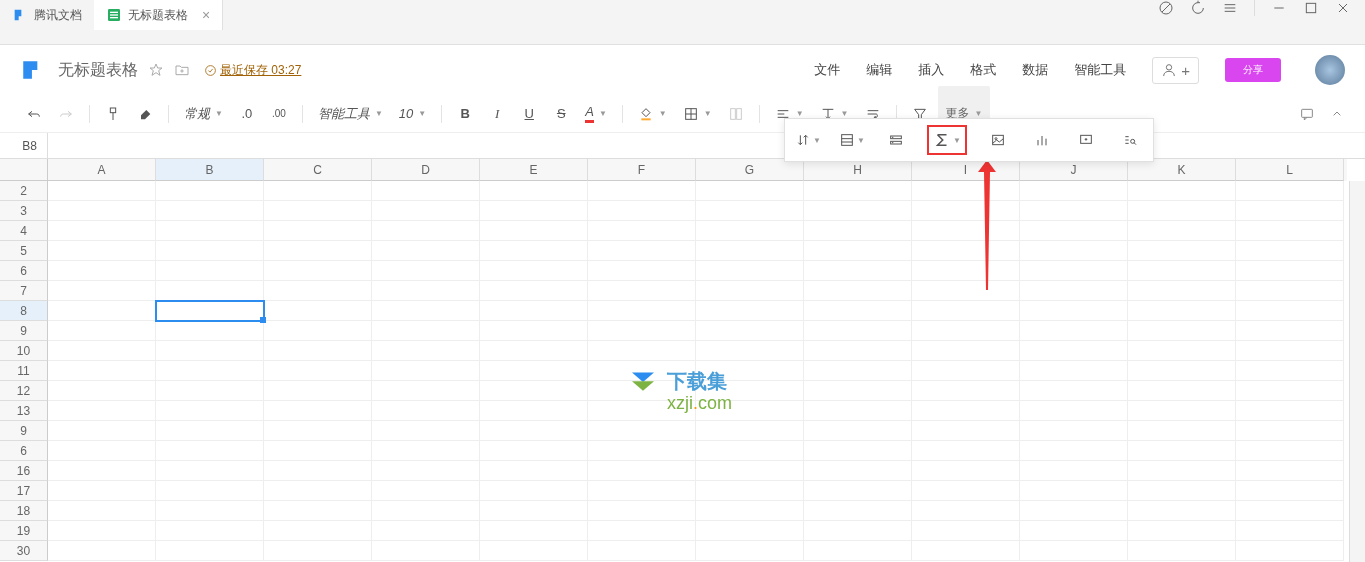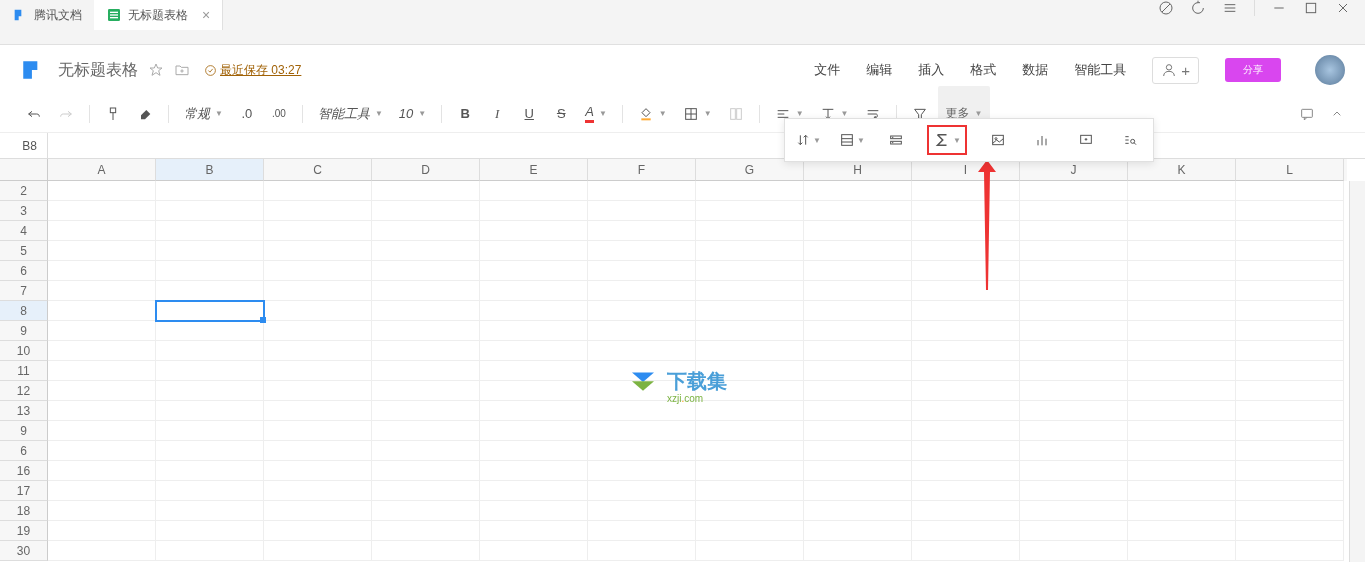--- a/index.html
+++ b/index.html
@@ -52,21 +52,21 @@
 .cell-row { display: flex; height: 20px; }
 .cell { width: 108px; height: 20px; border-right: 1px solid #eee; border-bottom: 1px solid #eee; }
 .active-cell { position: absolute; border: 2px solid #2d8cf0; background: rgba(255,255,255,0.3); box-sizing: border-box; }
 .active-handle { position: absolute; width: 6px; height: 6px; background: #2d8cf0; right: -3px; bottom: -3px; }
 .vscroll { position: absolute; top: 22px; right: 0; width: 16px; bottom: 0; background: #f4f4f4; border-left: 1px solid #ddd; }
 
 .watermark { position: absolute; top: 368px; left: 625px; z-index: 5; pointer-events: none; }
 .wm-top { display: flex; align-items: center; gap: 6px; }
 .wm-arrow { width: 36px; height: 22px; }
 .wm-text { font-size: 20px; font-weight: bold; color: #4a9fd8; }
-.wm-sub { font-size: 10px; color: #7cb342; margin-left: 42px; margin-top: -2px; }
+.wm-sub { font-size: 18px; color: #7cb342; margin-left: 42px; margin-top: -2px; }
 .wm-sub .dot { color: #ff9800; }
 
 .red-arrow { position: absolute; top: 160px; left: 972px; z-index: 8; pointer-events: none; }
 
 svg.ico { width: 16px; height: 16px; stroke: currentColor; fill: none; stroke-width: 1.5; }
 svg.ico-fill { width: 16px; height: 16px; fill: currentColor; }
 </style>
 </head>
 <body>
 

